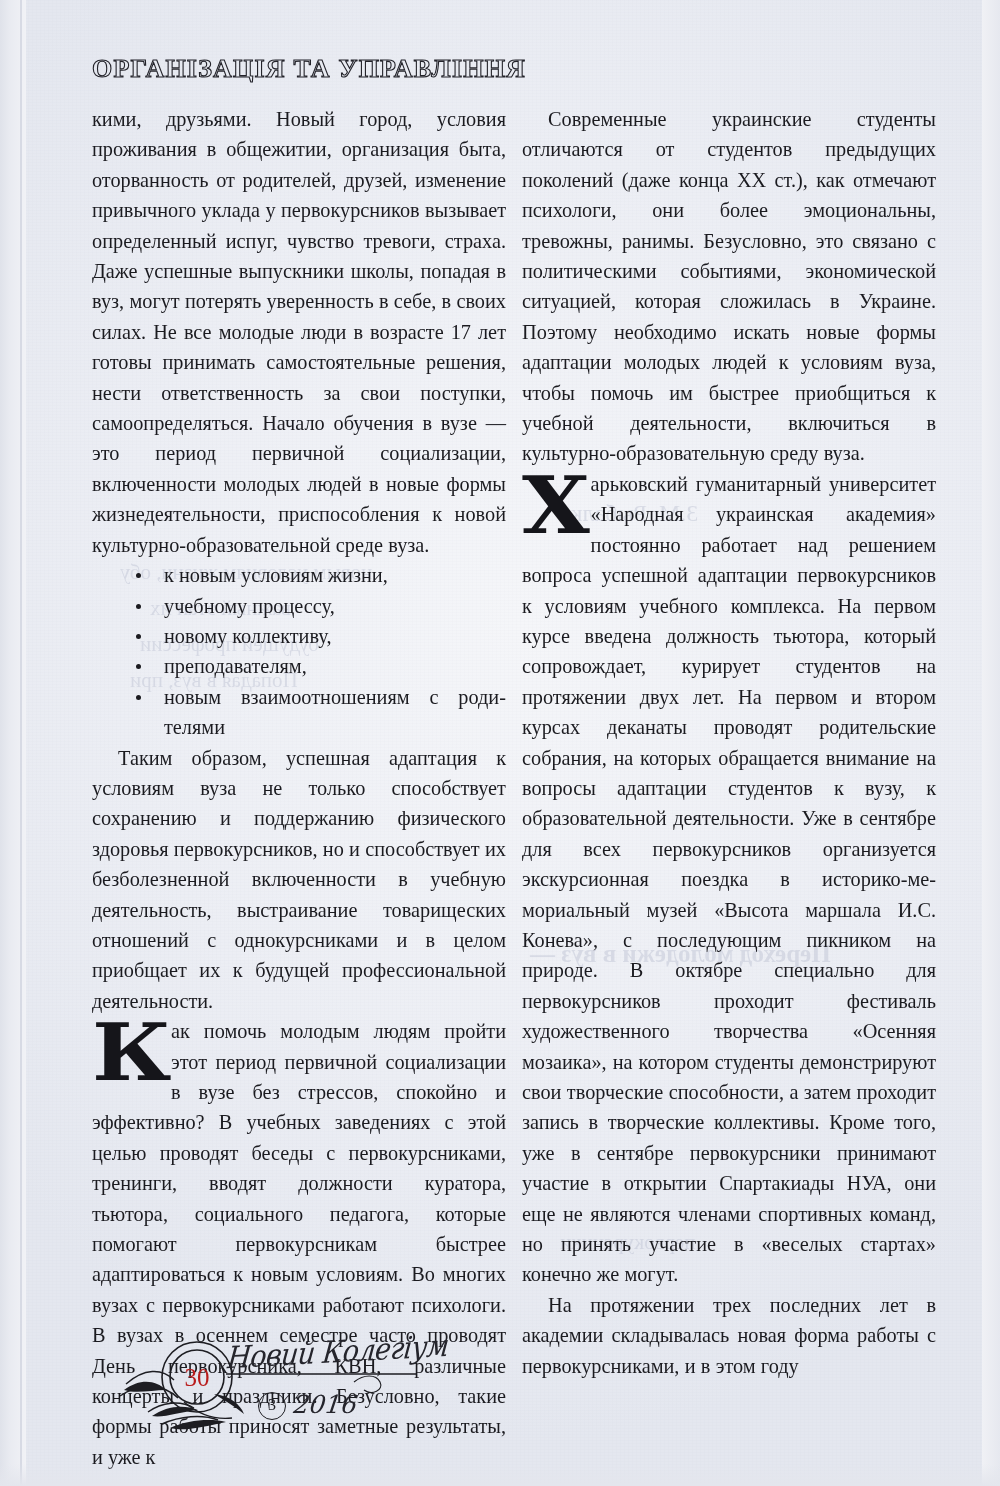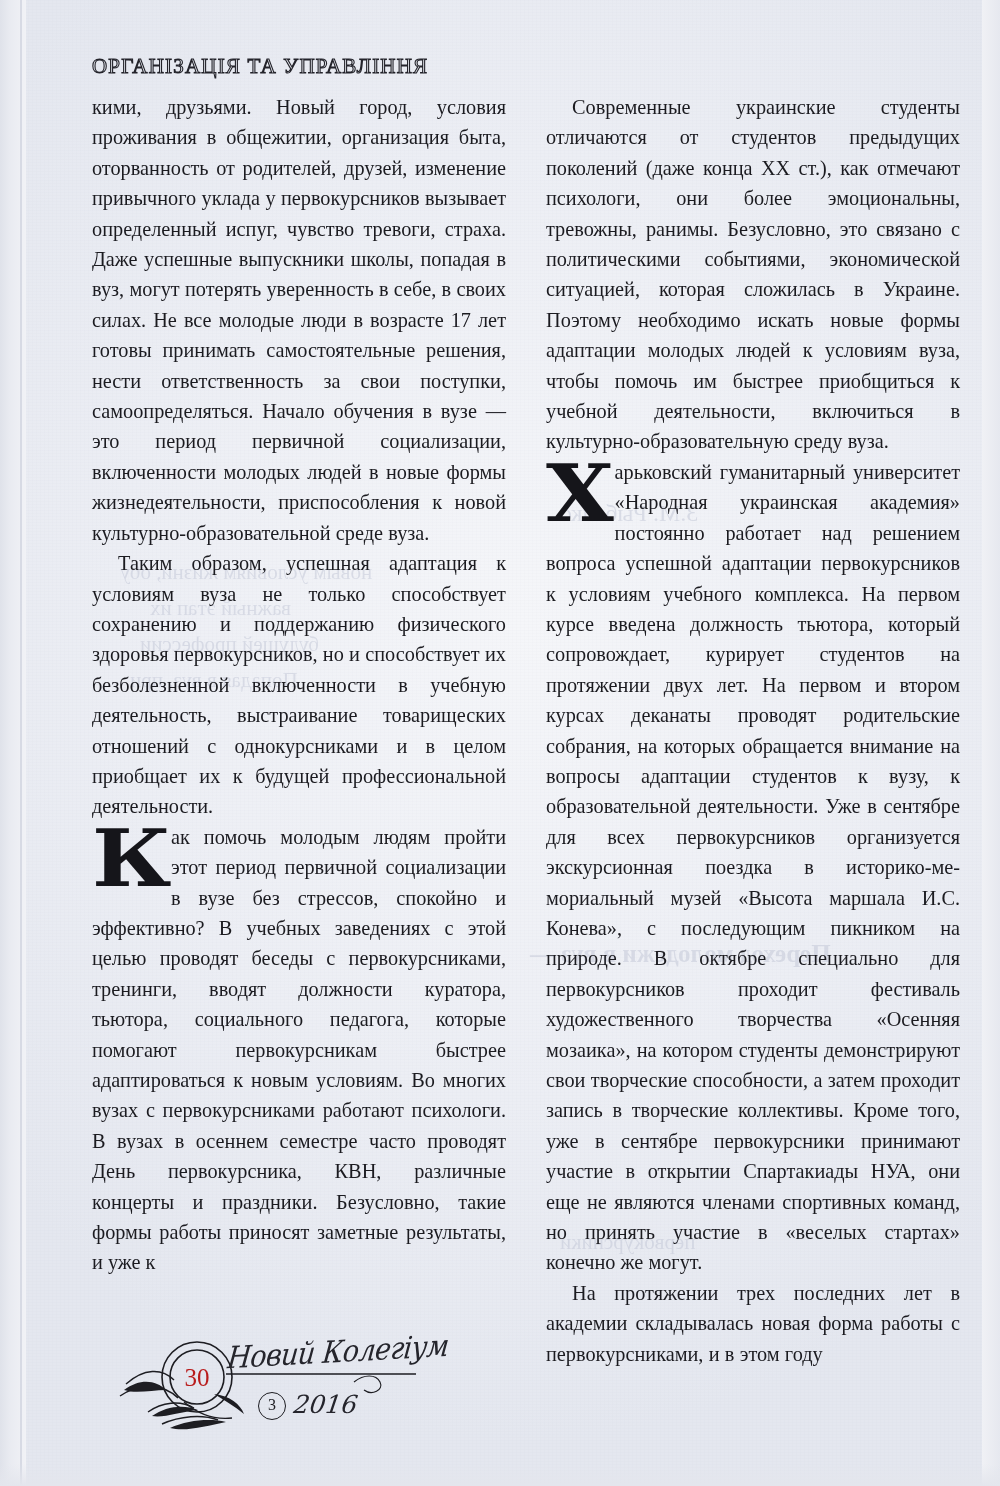--- a/index.html
+++ b/index.html
@@ -78,38 +78,38 @@
     white-space: nowrap;
     user-select: none;
   }
 
   
   .running-head {
     position: absolute;
     left: 92px;
     top: 54px;
     font-family: "Liberation Serif", "DejaVu Serif", serif;
-    font-size: 21px;
-    font-weight: 400;
+    font-size: 26px;
+    font-weight: 700;
     letter-spacing: 1.2px;
     color: transparent;
     -webkit-text-stroke: 1.1px #23232a;
     text-shadow: 0 0 0 rgba(0,0,0,0);
     white-space: nowrap;
   }
 
   
   .columns {
     position: absolute;
     left: 92px;
-    top: 92px;
+    top: 104px;
     width: 868px;
     height: 1230px;
     display: flex;
-    gap: 40px;
+    gap: 16px;
   }
   .col {
     width: 414px;
   }
 
   p.para {
     margin: 0;
     font-size: 20.3px;
     line-height: 30.4px;
     text-align: justify;
@@ -237,20 +237,27 @@
   <div class="bleed" style="left:130px; top:668px; font-size:21px;">Попадая в вуз, при</div>
   <div class="bleed" style="left:560px; top:1230px; font-size:21px;">первокурсники</div>
 
   <div class="running-head">ОРГАНІЗАЦІЯ ТА УПРАВЛІННЯ</div>
 
   <div class="columns">
 
     <div class="col">
       <p class="para cont">кими, друзьями. Новый город, условия проживания в общежитии, организация быта, оторванность от родителей, друзей, изменение привычного уклада у перво­курсников вызывает определенный испуг, чувство тревоги, страха. Даже успешные выпускники школы, попадая в вуз, могут потерять уверенность в себе, в своих си­лах. Не все молодые люди в возрасте 17 лет готовы принимать самостоятельные решения, нести ответственность за свои поступки, самоопределяться. Начало об­учения в вузе — это период первичной социализации, включенности молодых людей в новые формы жизнедеятельно­сти, приспособления к новой культурно-образовательной среде вуза.</p>
 
+      <ul class="bullets">
+        <li>к новым условиям жизни,</li>
+        <li>учебному процессу,</li>
+        <li>новому коллективу,</li>
+        <li>преподавателям,</li>
+        <li>новым взаимоотношениям с роди­телями</li>
+      </ul>
 
       <p class="para">Таким образом, успешная адаптация к условиям вуза не только способствует сохранению и поддержанию физиче­ского здоровья первокурсников, но и способствует их безболезненной вклю­ченности в учебную деятельность, вы­страивание товарищеских отношений с однокурсниками и в целом приобщает их к будущей профессиональной дея­тельности.</p>
 
       <p class="dropcap-para"><span class="dropcap">К</span><span>ак помочь молодым людям пройти этот период первичной социализа­ции в вузе без стрессов, спокойно и эффективно? В учебных заведениях с этой целью проводят беседы с первокур­сниками, тренинги, вводят должности куратора, тьютора, социального педагога, которые помогают первокурсникам бы­стрее адаптироваться к новым условиям. Во многих вузах с первокурсниками рабо­тают психологи. В вузах в осеннем семе­стре часто проводят День первокурсника, КВН, различные концерты и праздники. Безусловно, такие формы работы при­носят заметные результаты, и уже к</span></p>
     </div>
 
     <div class="col">
       <p class="para">Современные украинские студенты отличаются от студентов предыдущих поколений (даже конца XX ст.), как отме­чают психологи, они более эмоциональны, тревожны, ранимы. Безусловно, это свя­зано с политическими событиями, эконо­мической ситуацией, которая сложилась в Украине. Поэтому необходимо искать новые формы адаптации молодых людей к условиям вуза, чтобы помочь им быстрее приобщиться к учебной деятельности, включиться в культурно-образователь­ную среду вуза.</p>
 
       <p class="dropcap-para"><span class="dropcap">Х</span><span>арьковский гуманитарный уни­верситет «Народная украинская академия» постоянно работает над решением вопроса успешной адаптации первокурсников к условиям учебного комплекса. На первом курсе введена дол­жность тьютора, который сопровождает, курирует студентов на протяжении двух лет. На первом и втором курсах деканаты проводят родительские собрания, на ко­торых обращается внимание на вопросы адаптации студентов к вузу, к образова­тельной деятельности. Уже в сентябре для всех первокурсников организуется экскурсионная поездка в историко-ме­мориальный музей «Высота маршала И.С. Конева», с последующим пикником на природе. В октябре специально для первокурсников проходит фестиваль художественного творчества «Осенняя мозаика», на котором студенты демон­стрируют свои творческие способности, а затем проходит запись в творческие коллективы. Кроме того, уже в сентябре первокурсники принимают участие в от­крытии Спартакиады НУА, они еще не являются членами спортивных команд, но принять участие в «веселых стартах» конечно же могут.</span></p>

